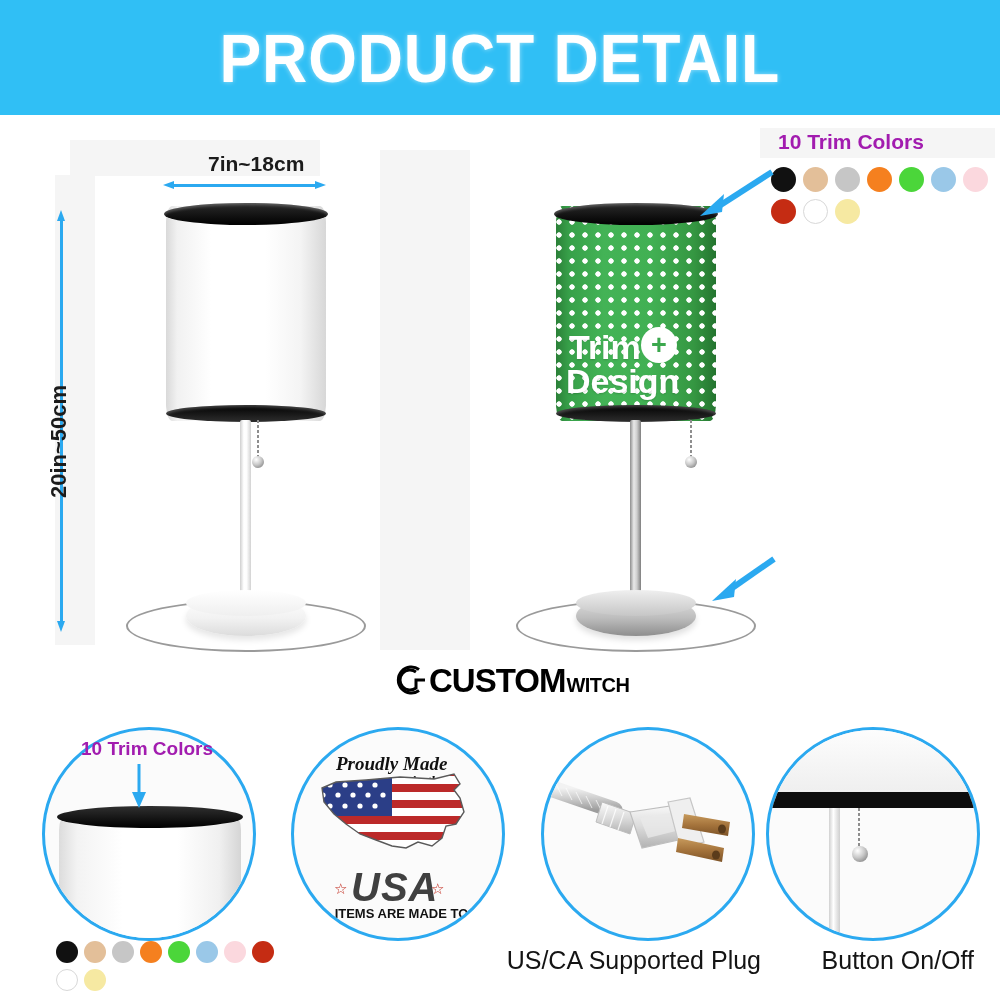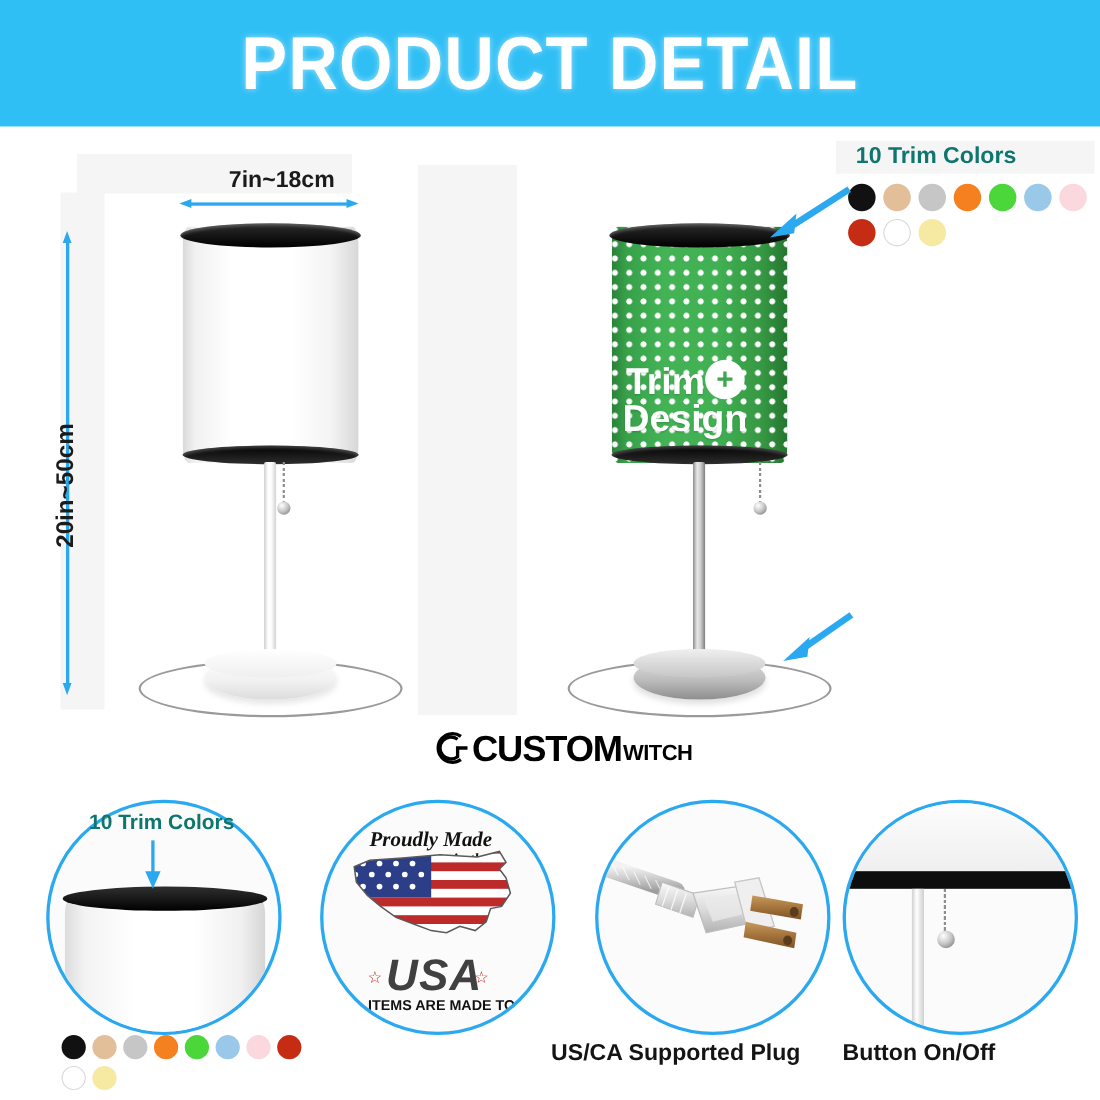--- a/index.html
+++ b/index.html
@@ -92,37 +92,37 @@
     font-size:22px;font-weight:bold;color:#1b1b1b;white-space:nowrap;}
 
   
   .ptr{position:absolute;}
   .ptr svg{display:block;overflow:visible;}
 
   
   .swatch-group{position:absolute;display:flex;flex-wrap:wrap;}
   .swatch{border-radius:50%;box-sizing:border-box;}
   .swatch.outline{border:1px solid #d8d8d8;}
-  .trim-caption{position:absolute;font-size:21px;font-weight:bold;color:#0f766e;white-space:nowrap;}
+  .trim-caption{position:absolute;font-size:21px;font-weight:bold;color:#a21caf;white-space:nowrap;}
 
   
   .logo{position:absolute;display:flex;align-items:flex-end;}
   .logo-c{position:relative;width:34px;height:34px;margin-right:1px;}
   .logo-c svg{display:block;}
   .logo-custom{font-size:33px;font-weight:bold;letter-spacing:-1px;line-height:1;color:#000;}
   .logo-witch-wrap{display:flex;flex-direction:row;align-items:stretch;margin-left:1px;padding-bottom:2px;}
   .logo-witch{font-size:20px;font-weight:bold;letter-spacing:-0.5px;line-height:1;color:#000;}
   .logo-underline{height:4px;background:#000;margin-top:2px;}
 
   
   .circle{
     position:absolute;border-radius:50%;
     border:3px solid #2BA9F0;background:#fbfbfb;overflow:hidden;
   }
-  .circle-caption{position:absolute;font-size:21px;font-weight:bold;color:#141414;white-space:nowrap;text-align:left;}
+  .circle-caption{position:absolute;font-size:25px;font-weight:normal;color:#141414;white-space:nowrap;text-align:right;}
 
   
   .c1-shade{position:absolute;border-radius:8px/16px;overflow:hidden;
     background:linear-gradient(90deg,#dcdcdc 0%,#f3f3f3 10%,#ffffff 35%,#ffffff 65%,#f0f0f0 88%,#d5d5d5 100%);}
   .c1-trim{position:absolute;background:linear-gradient(180deg,#303030,#000);border-radius:50%/50%;}
 
   
   .usa-wrap{position:absolute;inset:0;}
   .usa-proudly{position:absolute;font-family:"Liberation Serif", serif;font-style:italic;font-weight:bold;color:#111;}
   .usa-inthe{position:absolute;font-family:"Liberation Serif", serif;font-style:italic;font-weight:bold;color:#111;}

